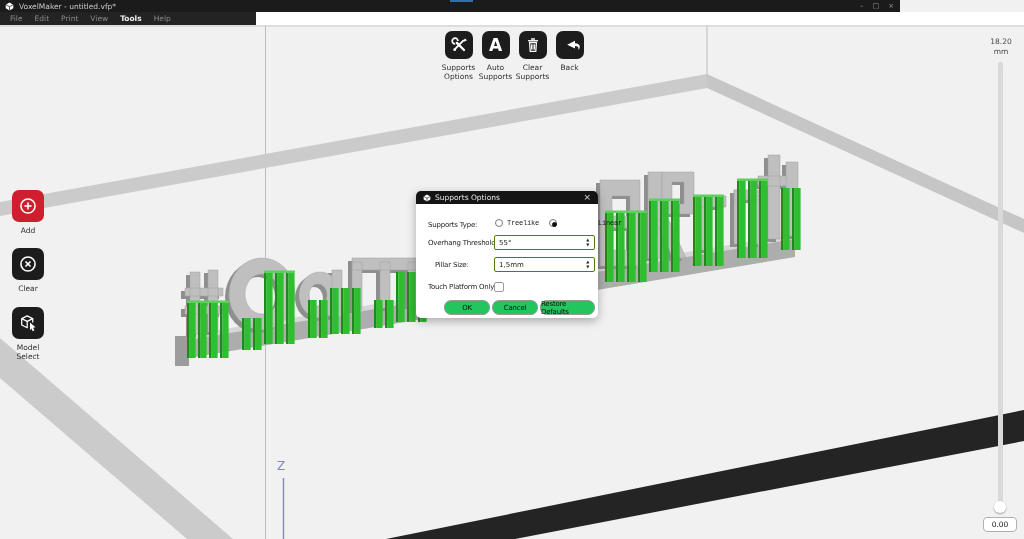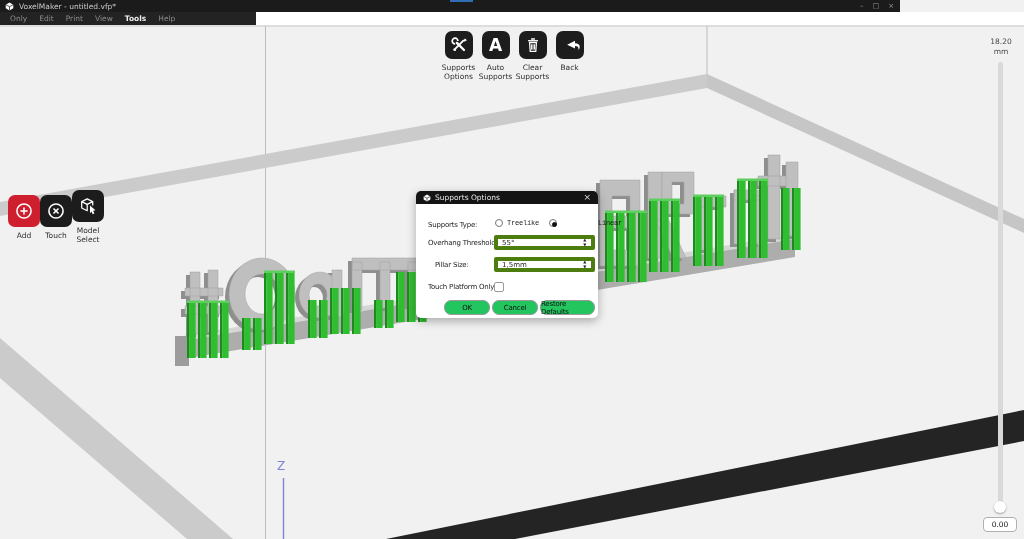--- a/index.html
+++ b/index.html
@@ -29,21 +29,21 @@
   
   .toolbar{position:absolute;left:440px;top:31px;display:flex;z-index:10;}
   .tool-item{width:37px;display:flex;flex-direction:column;align-items:center;}
   .tool-btn{width:28px;height:28px;background:#1d1d1d;border-radius:7px;display:flex;
             align-items:center;justify-content:center;color:#fff;}
   .tool-btn .glyph-a{font-size:17px;font-weight:bold;color:#fff;line-height:1;}
   .tool-label{margin-top:4px;font-size:7.5px;color:#2e2e2e;text-align:center;line-height:1.25;}
 
   
   .left-toolbar{position:absolute;left:8px;top:190px;width:40px;display:flex;
-                flex-direction:row;align-items:center;z-index:10;}
+                flex-direction:column;align-items:center;z-index:10;}
   .side-item{display:flex;flex-direction:column;align-items:center;margin-bottom:13px;}
   .side-btn{width:32px;height:32px;border-radius:7px;background:#1c1c1c;display:flex;
             align-items:center;justify-content:center;}
   .side-btn.red{background:#cf1f2f;}
   .side-label{margin-top:4px;font-size:7.5px;color:#2e2e2e;text-align:center;line-height:1.25;}
 
   
   .dialog{position:absolute;left:416px;top:191px;width:182px;z-index:30;border-radius:5px;
           background:#fff;box-shadow:0 3px 10px rgba(0,0,0,.3);}
   .dlg-title{height:13px;background:#141414;border-radius:5px 5px 0 0;display:flex;
@@ -52,21 +52,21 @@
   .dlg-title-text{color:#eaeaea;font-size:7.5px;margin-left:4px;}
   .dlg-close{margin-left:auto;color:#dcdcdc;font-size:9px;line-height:1;cursor:default;}
   .dlg-body{position:relative;height:114px;font-size:7px;color:#1c1c1c;}
   .dlg-label{position:absolute;left:12px;white-space:nowrap;letter-spacing:-0.2px;}
   .radio-group{position:absolute;top:15px;display:flex;align-items:center;gap:4px;}
   .radio{width:8px;height:8px;border:1px solid #777;border-radius:50%;box-sizing:border-box;
          position:relative;background:#fff;}
   .radio.sel::after{content:"";position:absolute;left:1.5px;top:1.5px;width:3px;height:3px;
                     border:1px solid #111;background:#111;border-radius:50%;}
   .radio-label{font-size:7px;letter-spacing:-0.2px;font-family:Liberation Mono, monospace;}
-  .spinbox{position:absolute;left:78px;width:101px;height:15px;border:4px solid #4d7c0f;
+  .spinbox{position:absolute;left:78px;width:101px;height:15px;border:1px solid #4d7c0f;
            border-radius:2px;background:#fff;display:flex;align-items:center;box-sizing:border-box;}
   .spin-val{flex:1;padding-left:4px;font-size:7px;}
   .stepper{width:10px;display:flex;flex-direction:column;align-items:center;line-height:1;
            color:#222;margin-right:1px;}
   .stepper span{font-size:4.5px;transform:scale(0.9);}
   .checkbox{position:absolute;left:78px;top:78px;width:10px;height:10px;border:1px solid #999;
             border-radius:2px;background:#fff;box-sizing:border-box;}
   .dlg-btn{position:absolute;top:96px;height:15px;border:1px solid #9a9a9a;border-radius:7px;
            background:#22c55e;display:flex;align-items:center;justify-content:center;
            font-size:7px;letter-spacing:-0.2px;box-sizing:border-box;color:#111;}
@@ -95,21 +95,21 @@
   <div class="accent-strip"></div>
   <div class="win-controls">
     <span>–</span>
     <span>□</span>
     <span>×</span>
   </div>
 </div>
 
 <div class="menubar">
   <div class="menustrip">
-    <span class="menu-item">Only</span>
+    <span class="menu-item">File</span>
     <span class="menu-item">Edit</span>
     <span class="menu-item">Print</span>
     <span class="menu-item">View</span>
     <span class="menu-item active">Tools</span>
     <span class="menu-item">Help</span>
   </div>
 </div>
 
 <svg class="scene" viewBox="0 24 1024 515">
   <defs>
@@ -240,21 +240,21 @@
     <div class="side-label">Add</div>
   </div>
   <div class="side-item">
     <div class="side-btn">
       <svg width="22" height="22" viewBox="0 0 28 28">
         <circle cx="14" cy="14" r="9" fill="none" stroke="#fff" stroke-width="2"></circle>
         <line x1="10.8" y1="10.8" x2="17.2" y2="17.2" stroke="#fff" stroke-width="2"></line>
         <line x1="17.2" y1="10.8" x2="10.8" y2="17.2" stroke="#fff" stroke-width="2"></line>
       </svg>
     </div>
-    <div class="side-label">Touch</div>
+    <div class="side-label">Clear</div>
   </div>
   <div class="side-item">
     <div class="side-btn">
       <svg width="22" height="22" viewBox="0 0 28 28">
         <polygon points="13,5 20,8.5 13,12 6,8.5" fill="none" stroke="#fff" stroke-width="1.6" stroke-linejoin="round"></polygon>
         <polyline points="6,8.5 6,16.5 13,20 13,12" fill="none" stroke="#fff" stroke-width="1.6" stroke-linejoin="round"></polyline>
         <polyline points="20,8.5 20,13.5" fill="none" stroke="#fff" stroke-width="1.6"></polyline>
         <path d="M16.5,13.5 l7,6 -3,0.5 1.6,3.5 -2.1,1 -1.6,-3.5 -1.9,2.2 z" fill="#fff"></path>
       </svg>
     </div>

